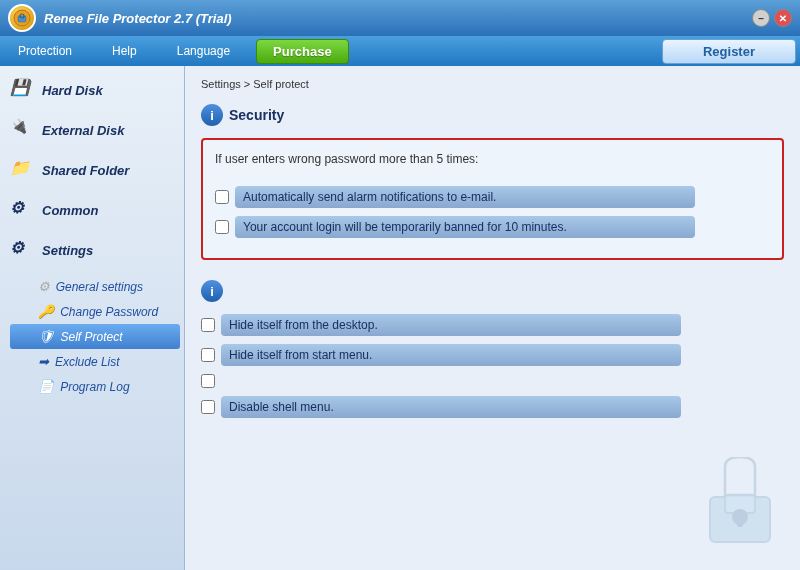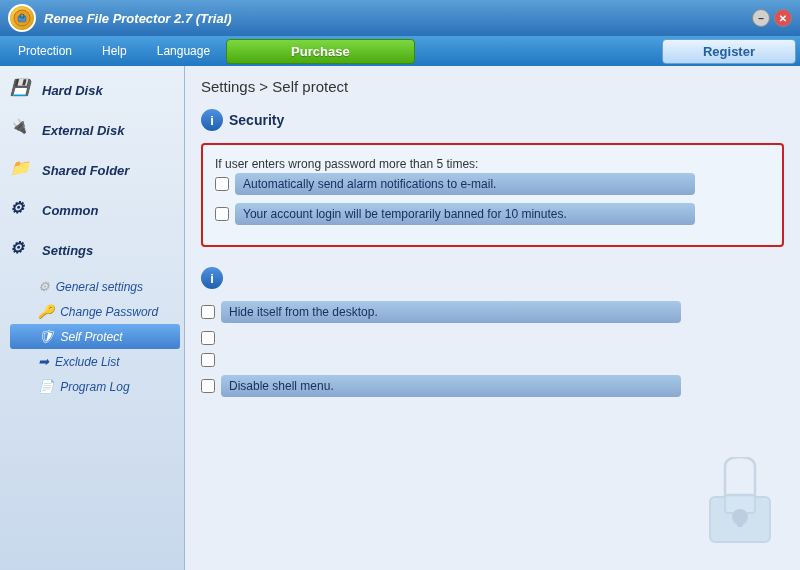--- a/index.html
+++ b/index.html
@@ -60,33 +60,33 @@
     .title-btn.minimize { background: #d0d0d0; }
     .title-btn.close { background: #e05050; color: white; }
 
     
     #menubar {
       background: linear-gradient(to bottom, #4a9fe0 0%, #2278c0 100%);
       height: 30px;
       display: flex;
       align-items: center;
       padding: 0 4px;
-      gap: 2px;
+      gap: 12px;
     }
     .menu-item {
       padding: 4px 14px;
       color: white;
       background: transparent;
       border: none;
       cursor: pointer;
       font-size: 12px;
       border-radius: 3px;
     }
     #purchase-btn {
-      padding: 4px 64px;
+      padding: 4px 16px;
       background: linear-gradient(to bottom, #7dd840, #4aaa10);
       border: 1px solid #3a8a05;
       border-radius: 4px;
       color: white;
       font-size: 13px;
       font-weight: bold;
       cursor: pointer;
       text-shadow: 0 1px 1px rgba(0,0,0,0.3);
     }
     #register-btn {
@@ -165,21 +165,21 @@
 
     
     #content {
       flex: 1;
       background: #e8eff8;
       padding: 12px 16px;
       overflow-y: auto;
     }
 
     #breadcrumb {
-      font-size: 15px;
+      font-size: 11px;
       color: #333;
       margin-bottom: 14px;
     }
 
     .section-header {
       display: flex;
       align-items: center;
       gap: 6px;
       margin-bottom: 12px;
     }
@@ -206,21 +206,21 @@
       border: 2px solid #cc2020;
       border-radius: 4px;
       padding: 12px;
       margin-bottom: 20px;
       background: #eef4fc;
     }
 
     .box-label {
       font-size: 12px;
       color: #333;
-      margin-bottom: 2px;
+      margin-bottom: 20px;
     }
 
     .checkbox-row {
       display: flex;
       align-items: center;
       gap: 6px;
       margin-bottom: 8px;
     }
 
     .checkbox-row input[type="checkbox"] {
@@ -362,20 +362,21 @@
         <div class="section-icon">i</div>
       </div>
 
       <div id="stealth-options">
           <div class="checkbox-row">
             <input type="checkbox" style="">
             <div class="checkbox-label-bar">Hide itself from the desktop.</div>
           </div>
           <div class="checkbox-row">
             <input type="checkbox" style="">
+            <div class="checkbox-label-bar">Hide itself from start menu.</div>
           </div>
           <div class="checkbox-row">
             <input type="checkbox" style="">
           </div>
           <div class="checkbox-row">
             <input type="checkbox" style="">
             <div class="checkbox-label-bar">Disable shell menu.</div>
           </div>
         </div>
     </div>

